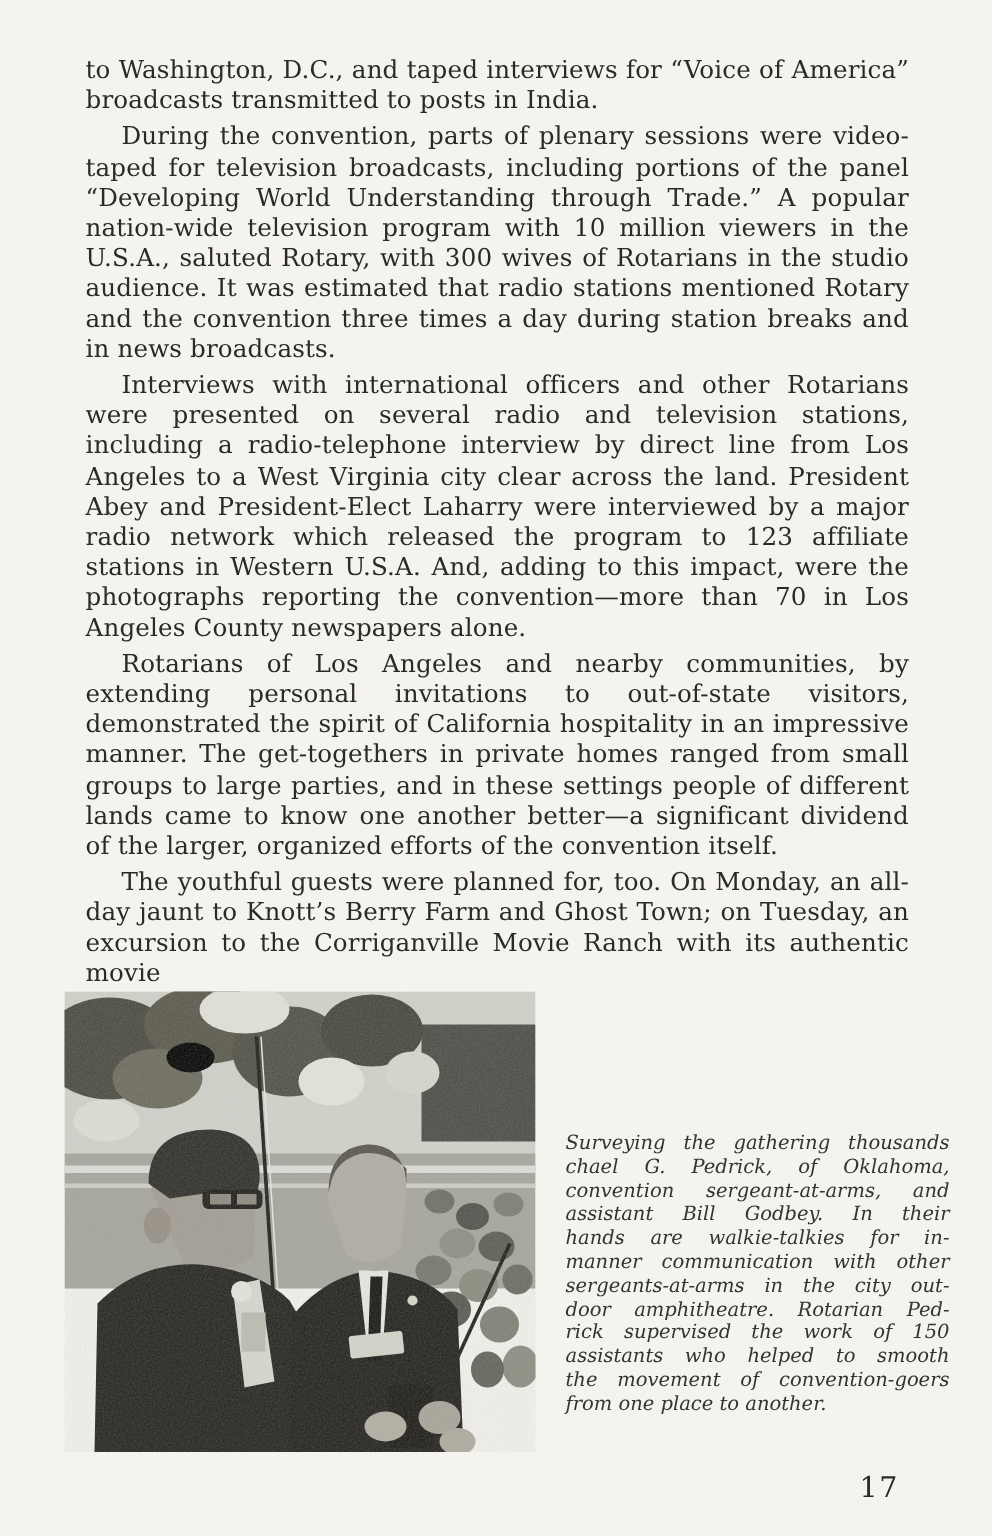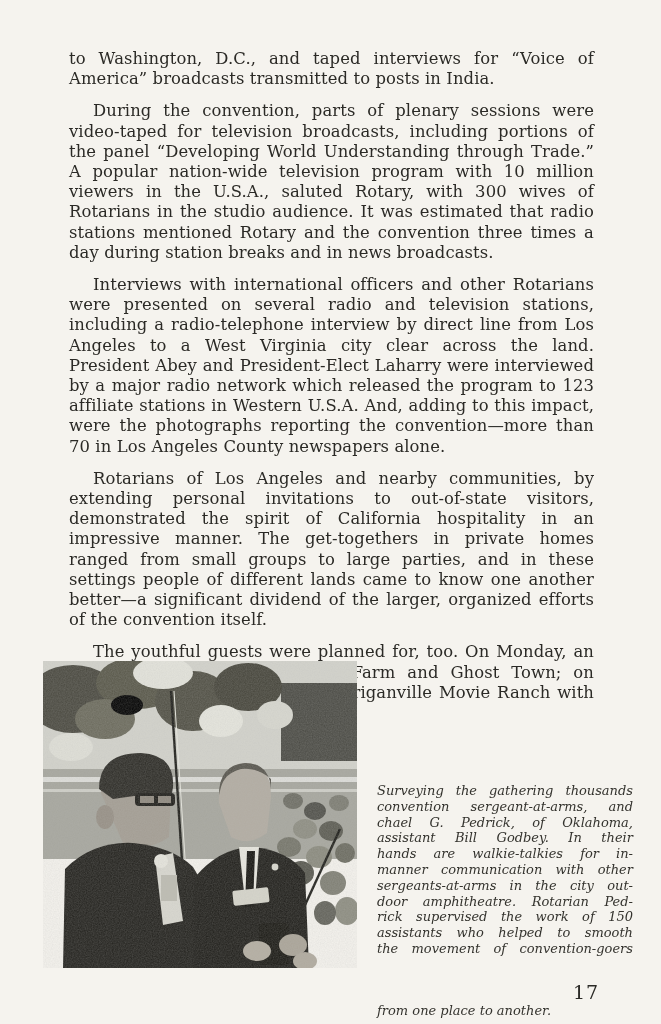--- a/index.html
+++ b/index.html
@@ -14,41 +14,41 @@
   .page { position: absolute; inset: 0; }
 
   .body-text {
     position: absolute;
     left: 57px; top: 37px; width: 549px;
     font-size: 16.4px;
     line-height: 20.2px;
     text-align: justify;
     letter-spacing: 0.1px;
   }
-  .body-text p { margin: 12px; padding: 0; }
+  .body-text p { margin: 0; padding: 0; }
   .body-text p + p { margin-top: 4px; text-indent: 24px; }
 
   .photo-figure {
     position: absolute;
     left: 43px; top: 661px;
     width: 314px; height: 307px;
   }
   .photo-figure svg { display: block; width: 100%; height: 100%; }
 
   .photo-caption {
     position: absolute;
-    left: 377px; top: 783px;
+    left: 377px; top: 755px;
     width: 256px;
     font-style: italic;
     font-size: 13px;
     line-height: 15.8px;
     color: #34332e;
   }
   .cap-line { text-align: justify; text-align-last: justify; }
-  .cap-line:last-child { text-align-last: left; margin-top: 46px; }
+  .cap-line:last-child { text-align-last: left; }
 
   .page-number {
     position: absolute;
     top: 981px; left: 573px;
     font-size: 19px;
     letter-spacing: 1px;
     color: #2b2a26;
     text-align: right;
   }
 </style>
@@ -141,22 +141,22 @@
         <ellipse cx="250" cy="284" rx="14" ry="11" fill="#aaa498"></ellipse>
         <ellipse cx="262" cy="300" rx="12" ry="9" fill="#b0aa9e"></ellipse>
       </g>
 
       <rect x="0" y="0" width="314" height="307" filter="url(#grain)" opacity="0.5"></rect>
     </svg>
   </div>
 
   <div class="photo-caption">
     <div class="cap-line">Surveying the gathering thousands</div>
+    <div class="cap-line">chael G. Pedrick, of Oklahoma,</div>
     <div class="cap-line">convention sergeant-at-arms, and</div>
-    <div class="cap-line">chael G. Pedrick, of Oklahoma,</div>
     <div class="cap-line">assistant Bill Godbey. In their</div>
     <div class="cap-line">hands are walkie-talkies for in-</div>
     <div class="cap-line">manner communication with other</div>
     <div class="cap-line">sergeants-at-arms in the city out-</div>
     <div class="cap-line">door amphitheatre. Rotarian Ped-</div>
     <div class="cap-line">rick supervised the work of 150</div>
     <div class="cap-line">assistants who helped to smooth</div>
     <div class="cap-line">the movement of convention-goers</div>
     <div class="cap-line">from one place to another.</div>
   </div>

